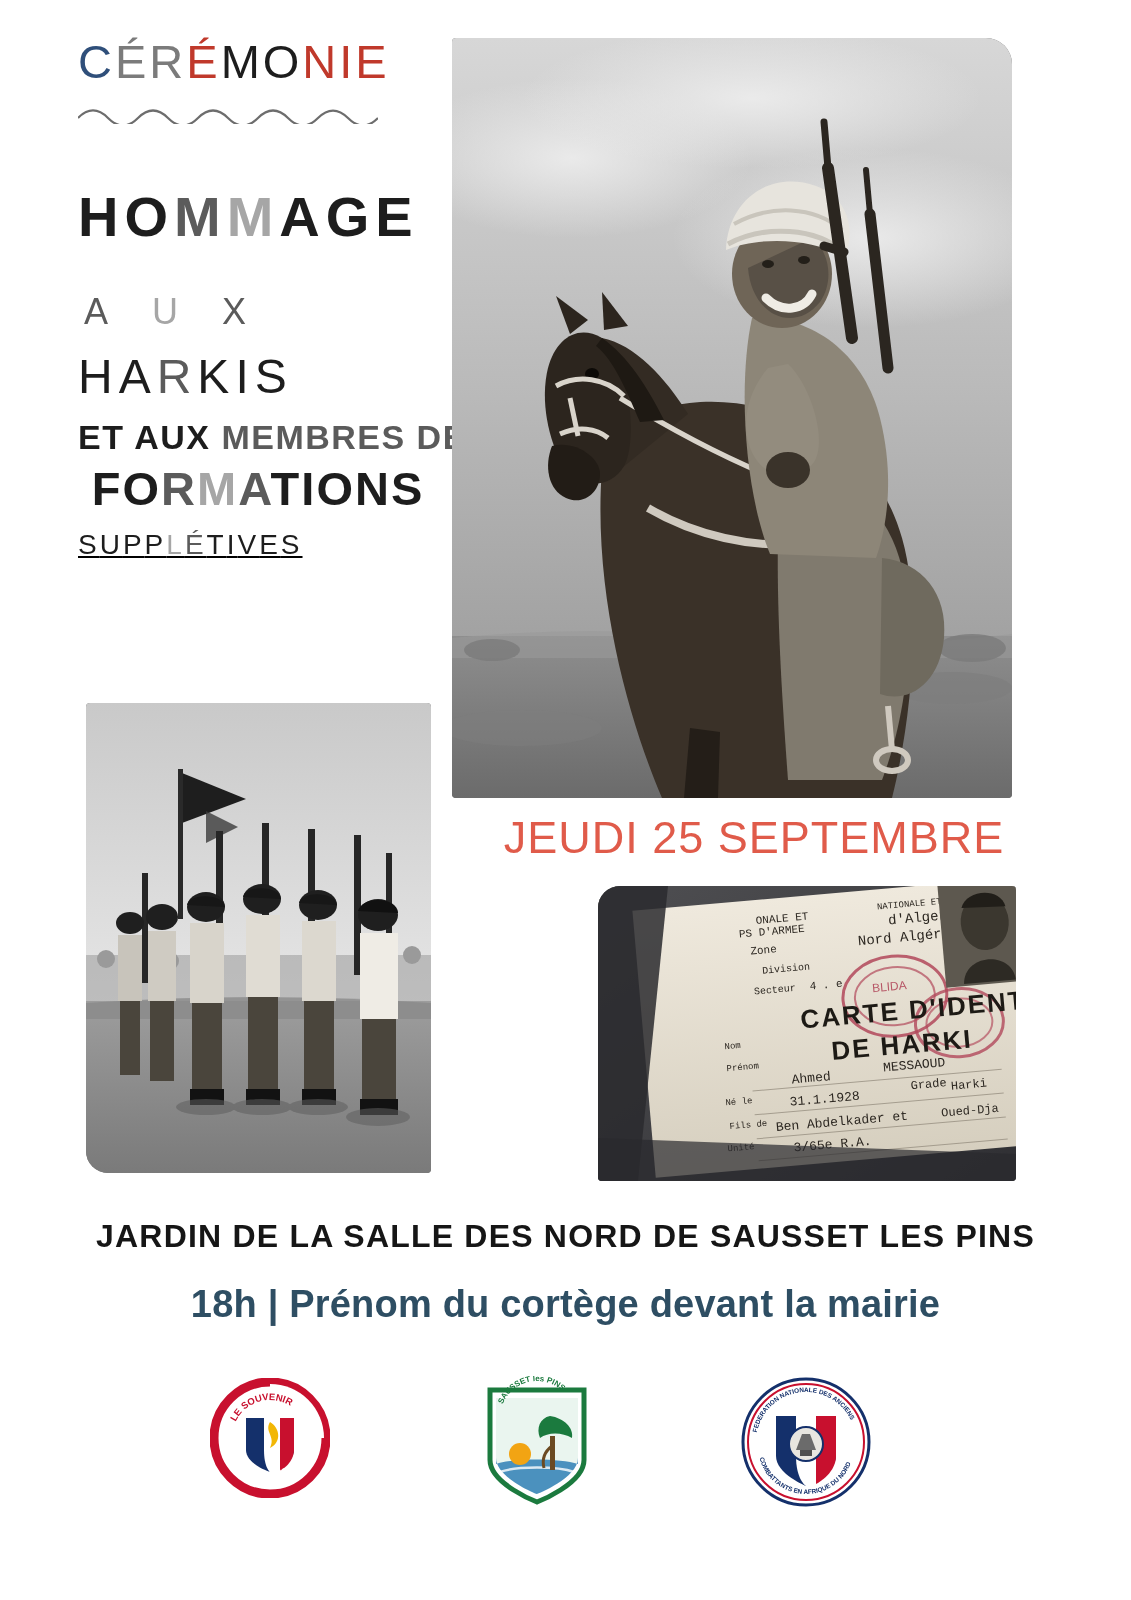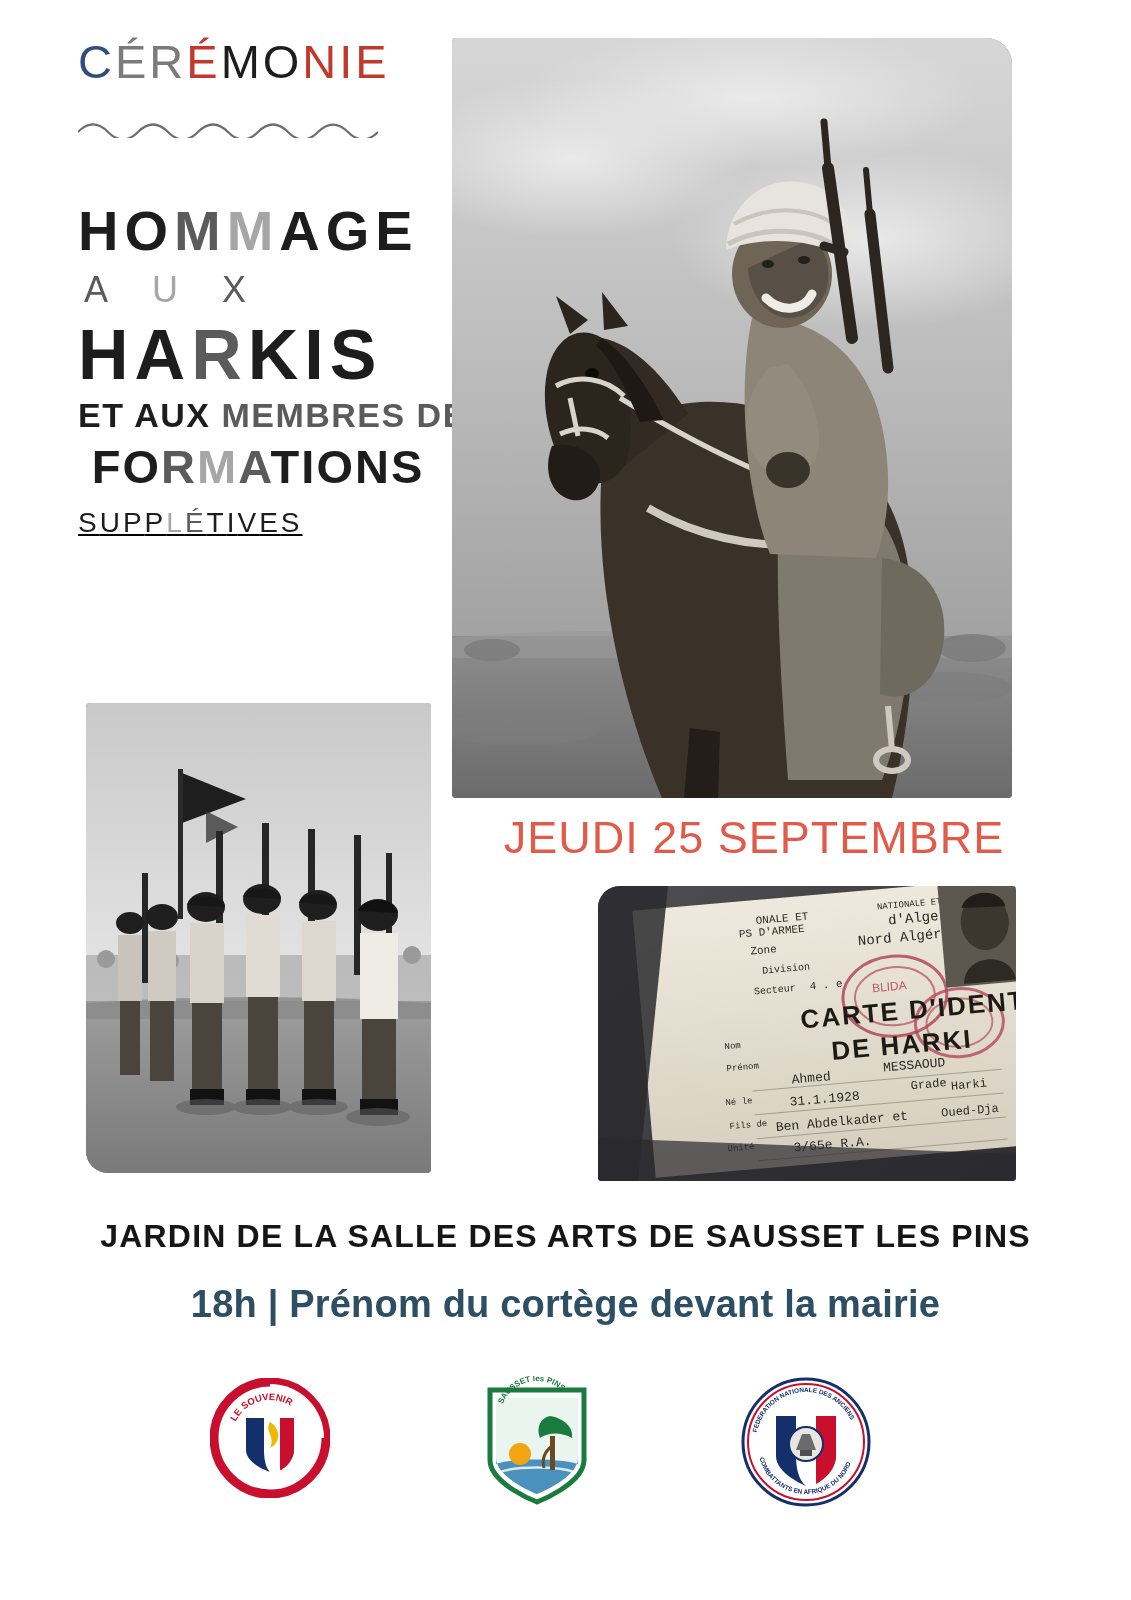--- a/index.html
+++ b/index.html
@@ -31,21 +31,21 @@
   }
 
   .line-ceremonie, .line-patriotique {
     font-family: "Liberation Sans", sans-serif;
     font-weight: 400;
     font-size: 47px;
     letter-spacing: 3px;
     line-height: 56px;
     white-space: nowrap;
   }
-  .line-ceremonie { margin-bottom: 16px; }
+  .line-ceremonie { margin-bottom: 2px; }
 
   .c-blue  { color: #2f4f7a; }
   .c-grey  { color: #7b7b7b; }
   .c-red   { color: #c0392b; }
   .c-dark  { color: #1d1d1d; }
   .c-mid   { color: #5b5b5b; }
   .c-light { color: #a6a6a6; }
 
   .squiggle {
     margin-top: 14px;
@@ -64,24 +64,25 @@
     margin-top: 40px;
   }
   .line-aux {
     font-size: 36px;
     font-weight: 400;
     letter-spacing: 44px;
     line-height: 56px;
     color: #4a4a4a;
     white-space: nowrap;
     margin-left: 6px;
+    margin-top: 36px;
   }
   .line-harkis {
-    font-size: 70px;
-    font-weight: 700;
+    font-size: 48px;
+    font-weight: 400;
     letter-spacing: 6px;
     line-height: 74px;
     white-space: nowrap;
   }
   .line-etaux {
     font-size: 34px;
     font-weight: 700;
     letter-spacing: 1.5px;
     line-height: 46px;
     white-space: nowrap;
@@ -503,21 +504,21 @@
           <path d="M370 112 C 372 82, 420 82, 422 112 Z" fill="#2d2a24"></path>
           <path d="M374 36 C 380 18, 414 18, 418 38 Z" fill="#211e19"></path>
         </g>
       </g>
 
       <path d="M0 0 L 70 0 L 40 295 L 0 295 Z" fill="#2a2a2e" opacity="0.85"></path>
       <path d="M0 252 L 418 268 L 418 295 L 0 295 Z" fill="#2a2a2e" opacity="0.7"></path>
     </svg>
   </div>
 
-  <div class="place-line">JARDIN DE LA SALLE DES ARTS  DE SAUSSET LES PINS</div>
+  <div class="place-line">JARDIN DE LA SALLE DES NORD  DE SAUSSET LES PINS</div>
   <div class="time-line">18h | Prénom du cortège devant la mairie</div>
 
   <div class="logos">
 
     <div class="logo logo-sf">
       <svg viewBox="0 0 120 120">
         <circle cx="60" cy="60" r="56" fill="#ffffff" stroke="#c8102e" stroke-width="9"></circle>
         <path d="M60 6 A 54 54 0 0 1 114 60 L 60 60 Z" fill="#ffffff"></path>
         <circle cx="60" cy="60" r="44" fill="#ffffff"></circle>
 

